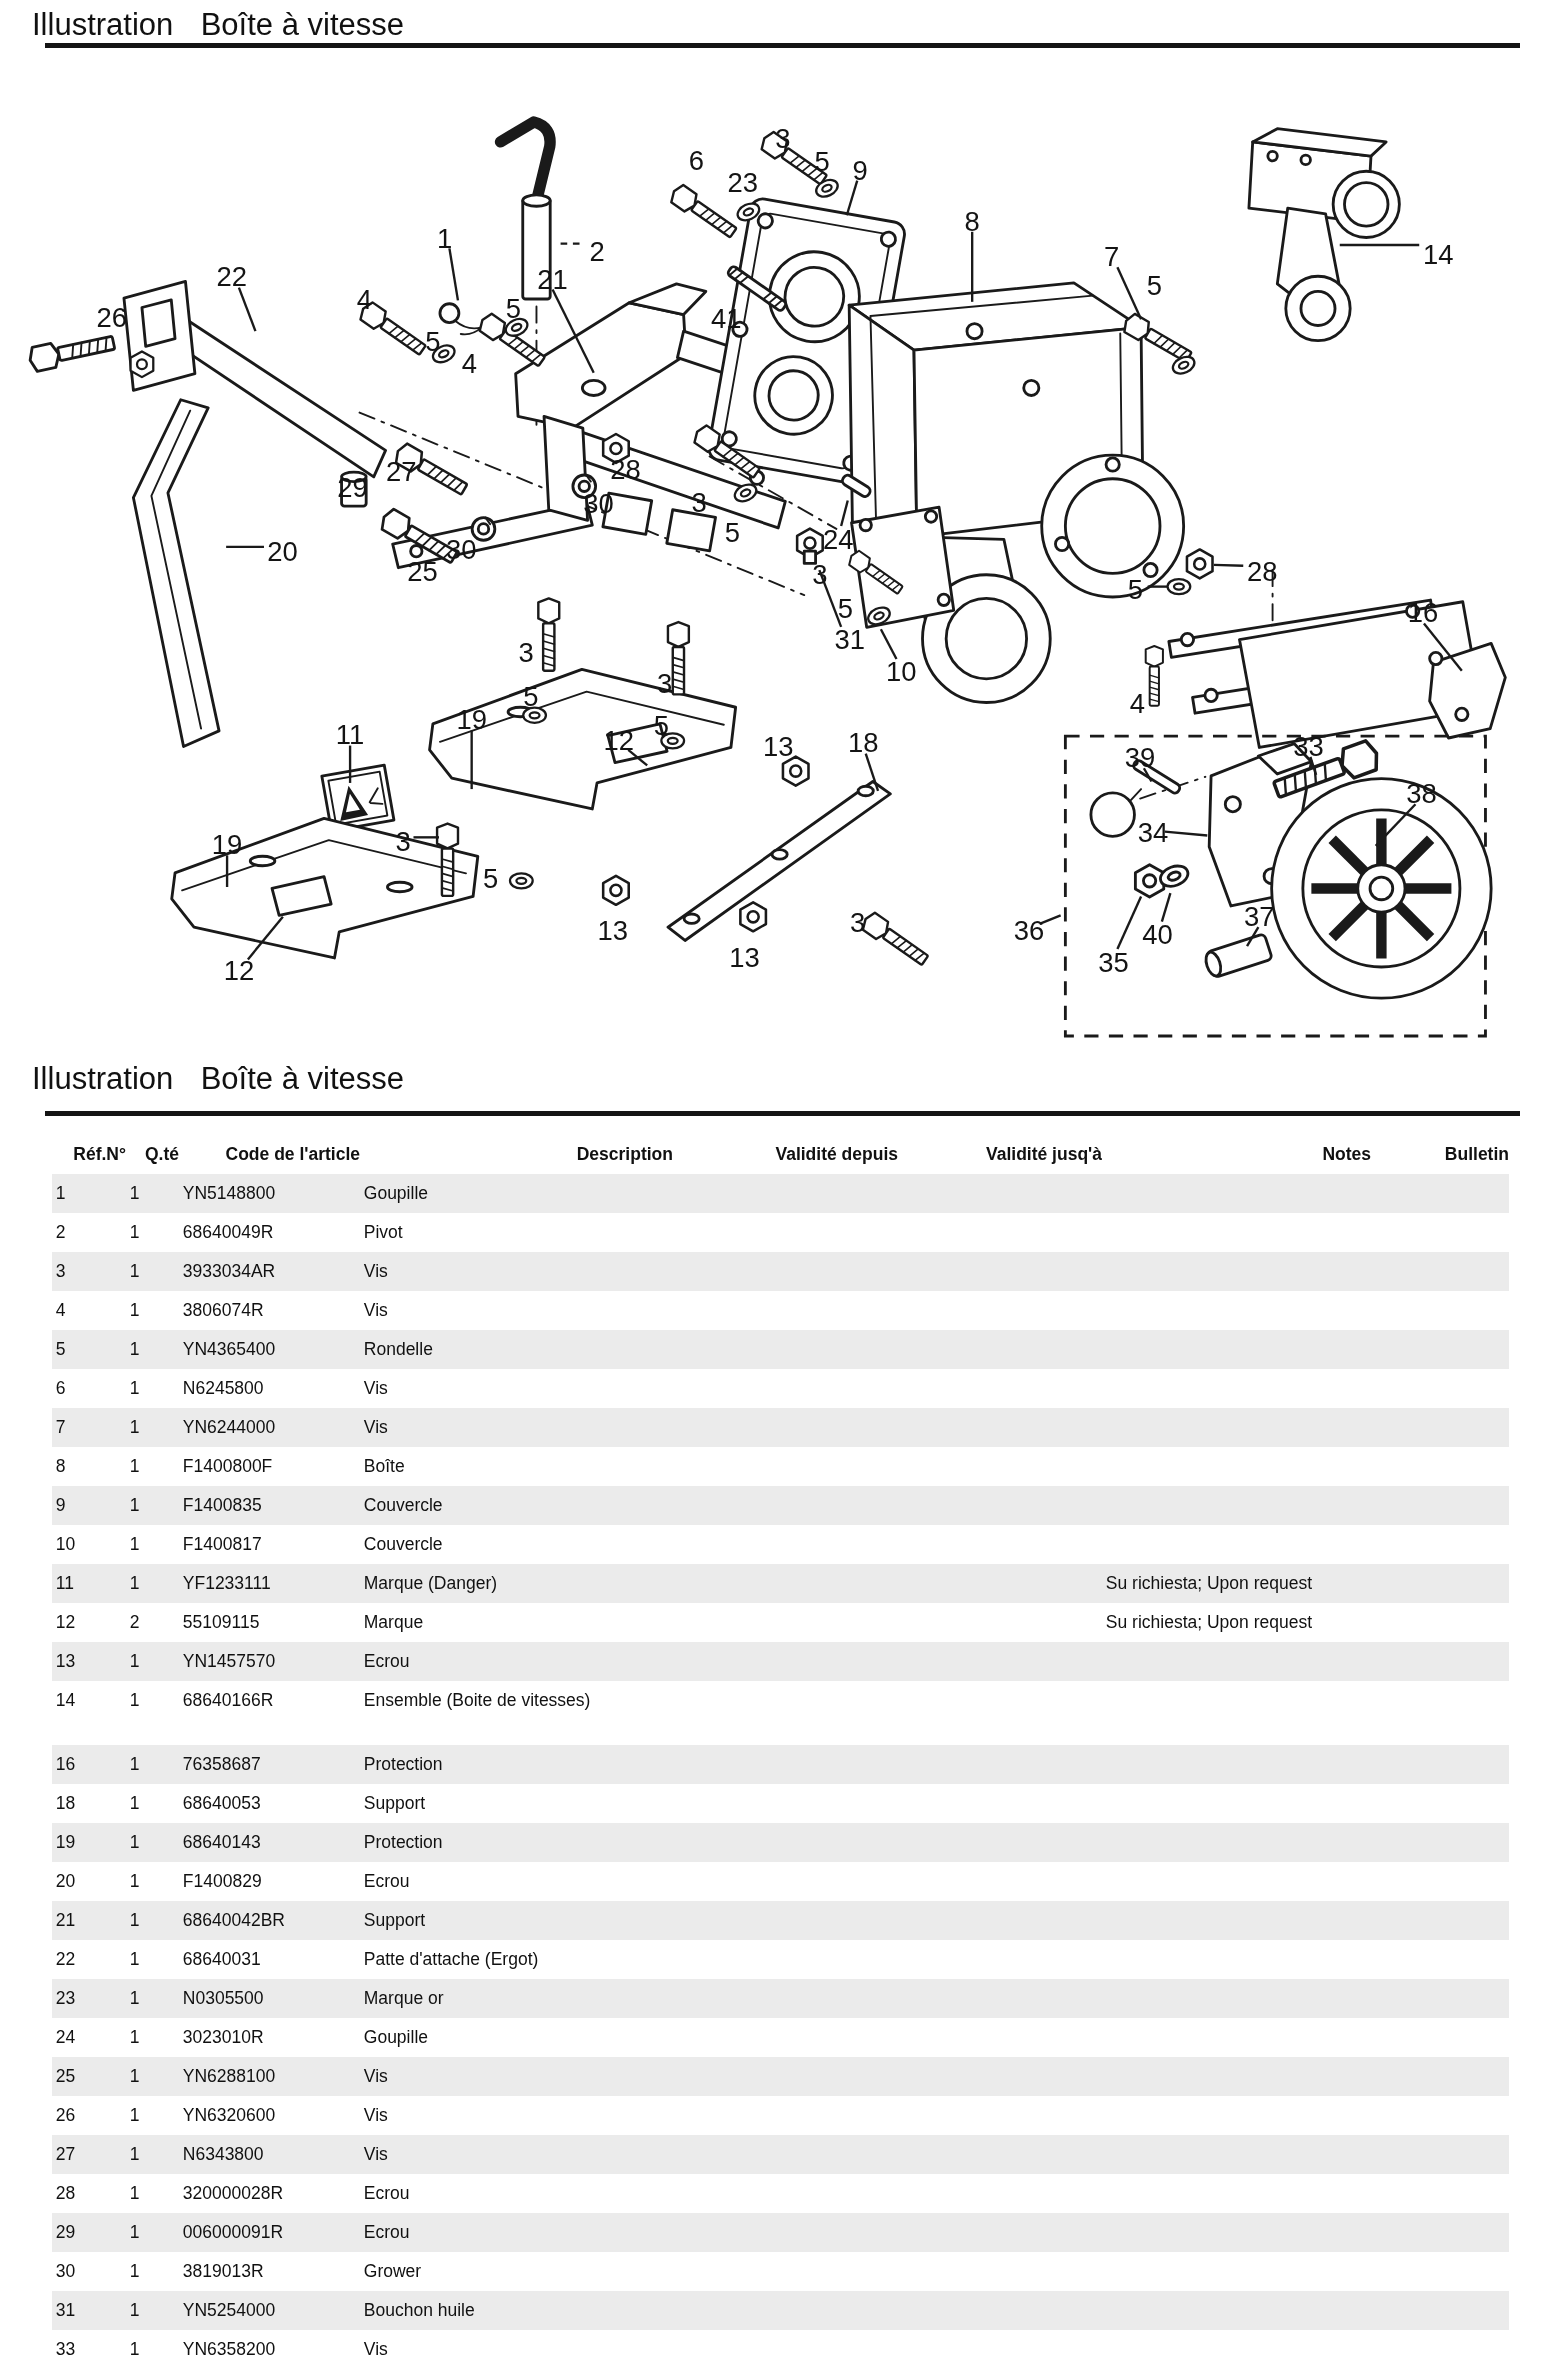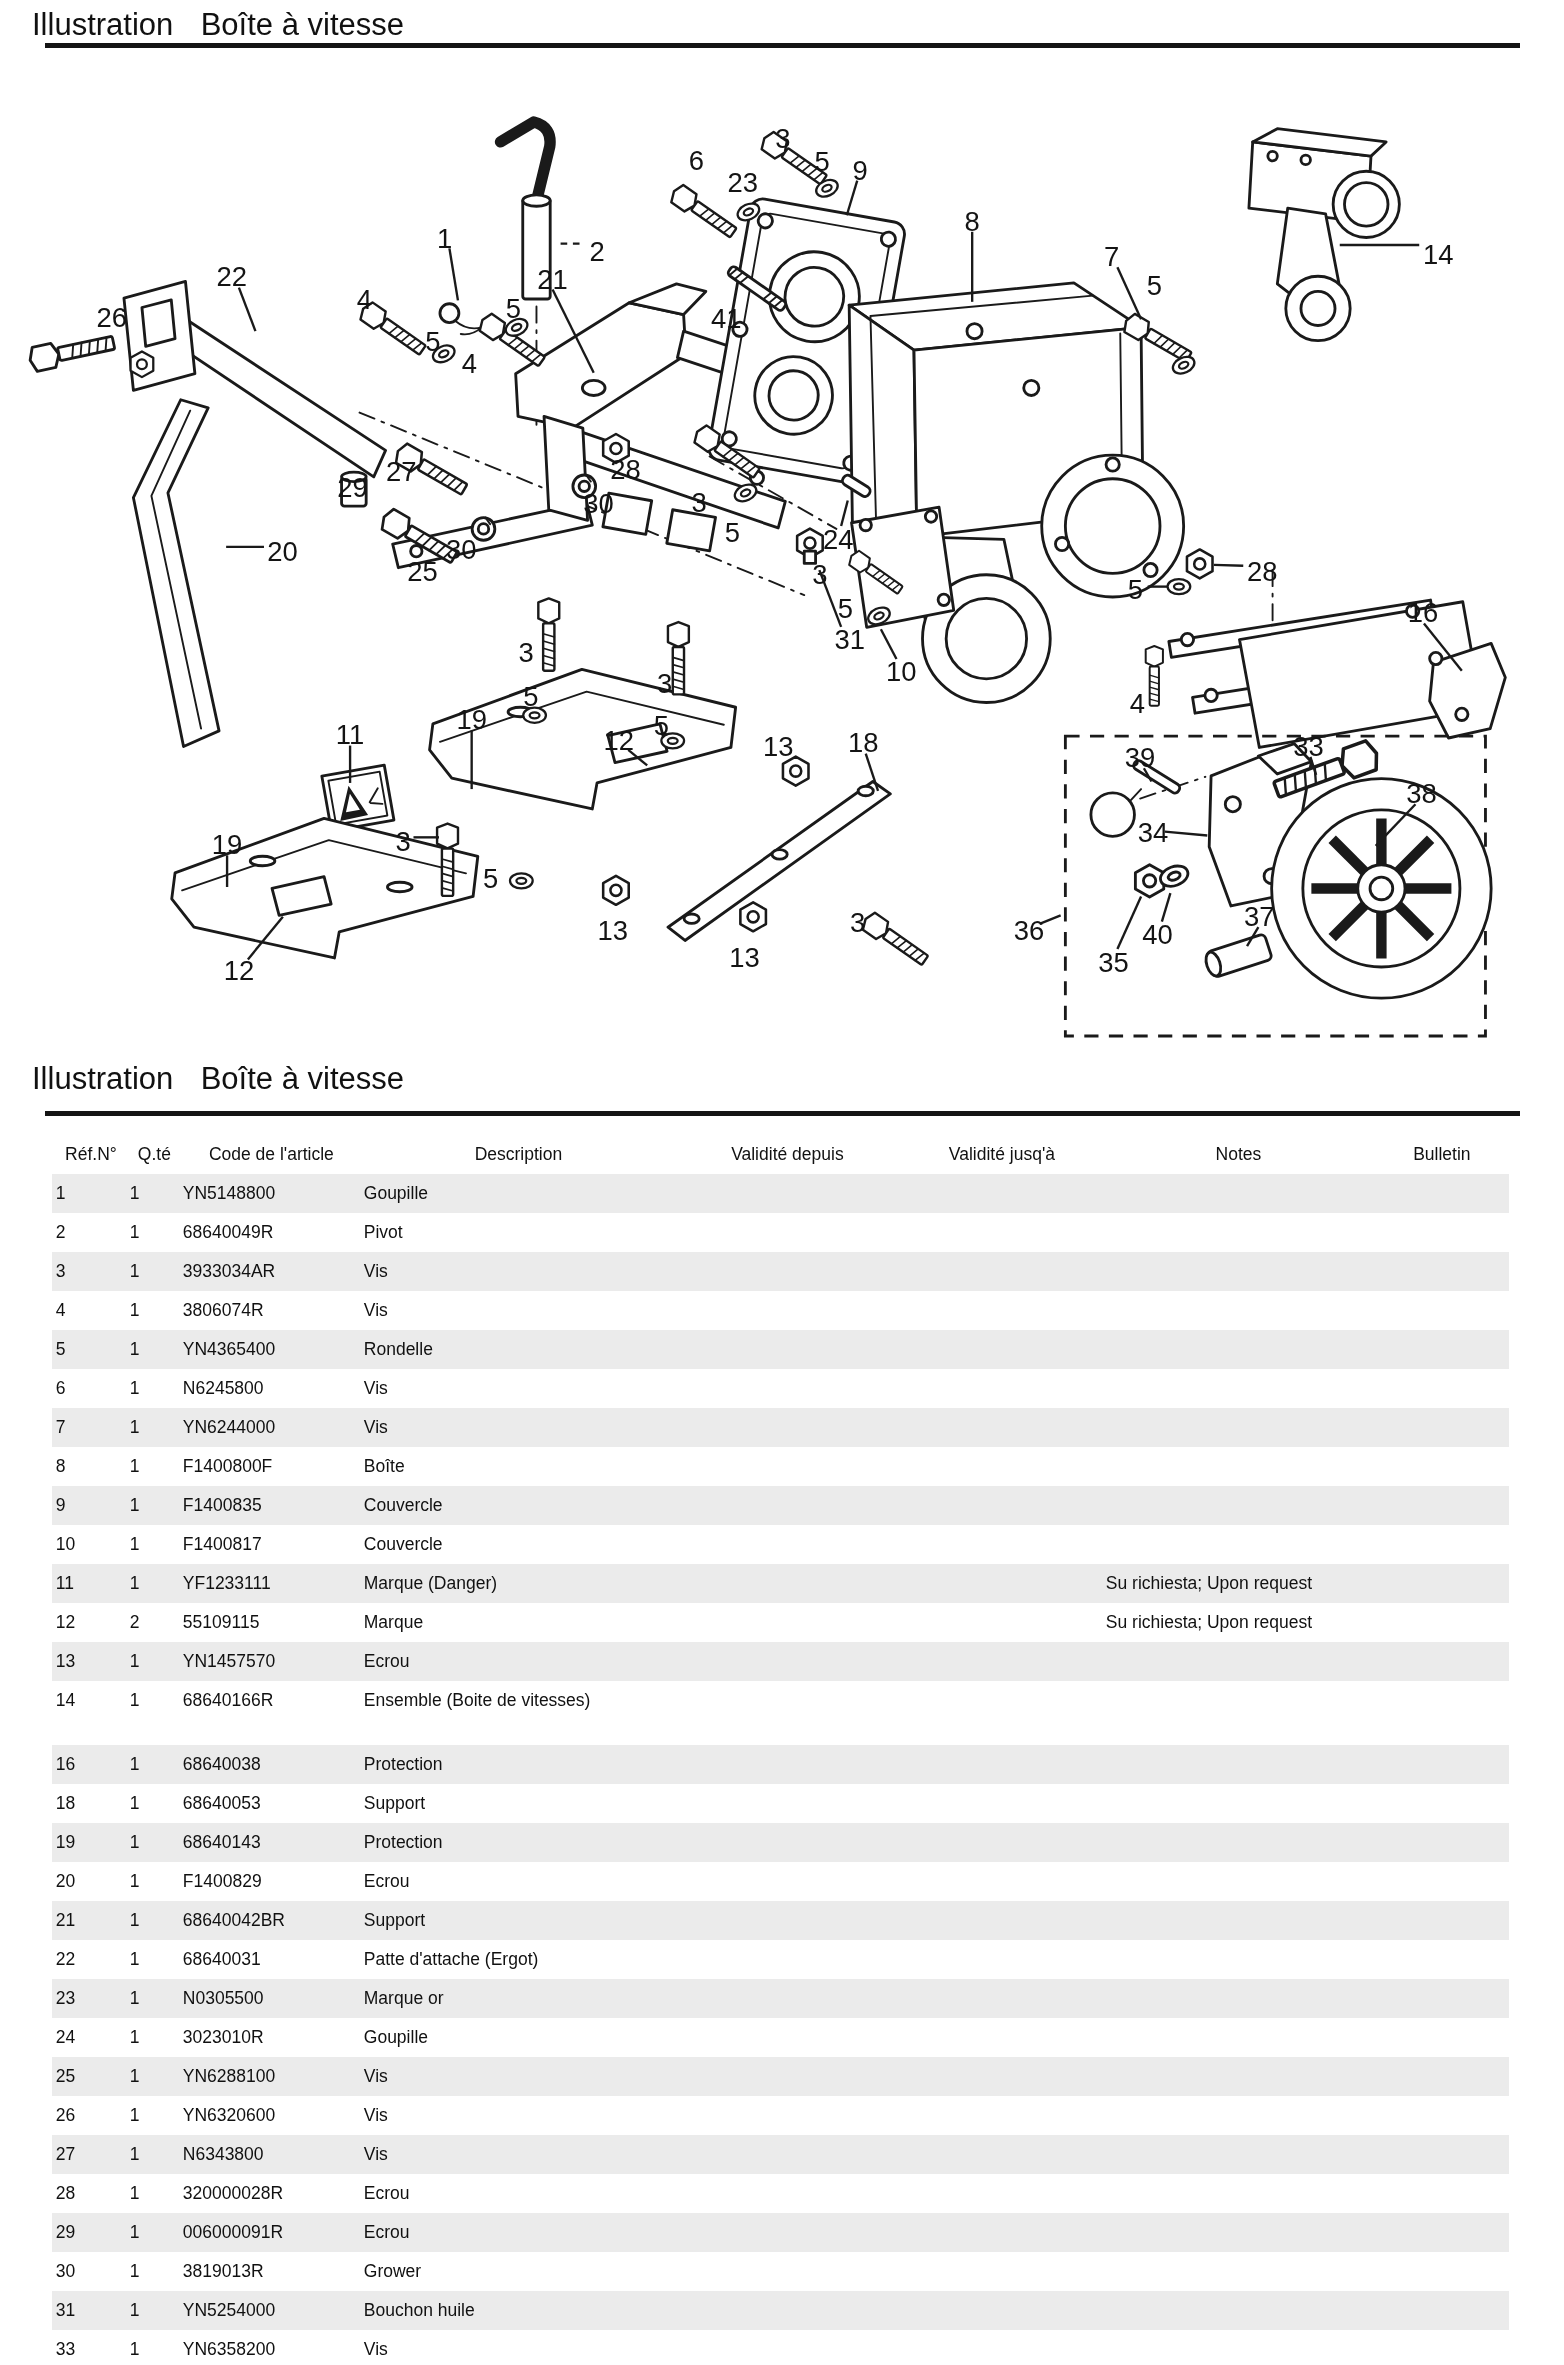--- a/index.html
+++ b/index.html
@@ -11,21 +11,21 @@
   #diagram{position:absolute;left:0;top:0;}
   .plabel{font-size:58px;fill:#141414;text-anchor:middle;font-family:"Liberation Sans",sans-serif;}
   .ln{fill:none;stroke:#1a1a1a;stroke-width:6;stroke-linejoin:round;stroke-linecap:round;}
   .fw{fill:#ffffff;stroke:#1a1a1a;stroke-width:6;stroke-linejoin:round;}
   .fb{fill:#1a1a1a;stroke:none;}
   .thin{stroke-width:4;}
   .dash{stroke-dasharray:34 16 6 16;}
   .leader{stroke:#1a1a1a;stroke-width:5;fill:none;}
   .leader.dashed{stroke-dasharray:14 12;}
   table.parts{position:absolute;left:52px;top:1135px;border-collapse:collapse;table-layout:fixed;font-size:17.5px;color:#111;}
-  table.parts th{font-weight:400;text-align:center;height:39px;padding:0 0 0 3.8px;white-space:nowrap;overflow:hidden;}
+  table.parts th{font-weight:700;text-align:right;height:39px;padding:0 0 0 3.8px;white-space:nowrap;overflow:hidden;}
   table.parts td{height:39px;padding:0 0 0 3.8px;white-space:nowrap;overflow:hidden;}
   table.parts tr.shade{background:#ebebeb;}
   table.parts tr.spacer td{height:24.6px;}
 </style>
 </head>
 <body>
 
 <div class="page">
 
   <div class="doc-title" style="top:6.6px;">
@@ -507,21 +507,21 @@
           <td></td>
           <td></td>
           <td></td>
         </tr>
         <tr class="spacer">
           <td colspan="8"></td>
         </tr>
         <tr class="shade">
           <td>16</td>
           <td>1</td>
-          <td>68640038</td>
+          <td>76358687</td>
           <td>Protection</td>
           <td></td>
           <td></td>
           <td></td>
           <td></td>
         </tr>
         <tr>
           <td>18</td>
           <td>1</td>
           <td>68640053</td>

